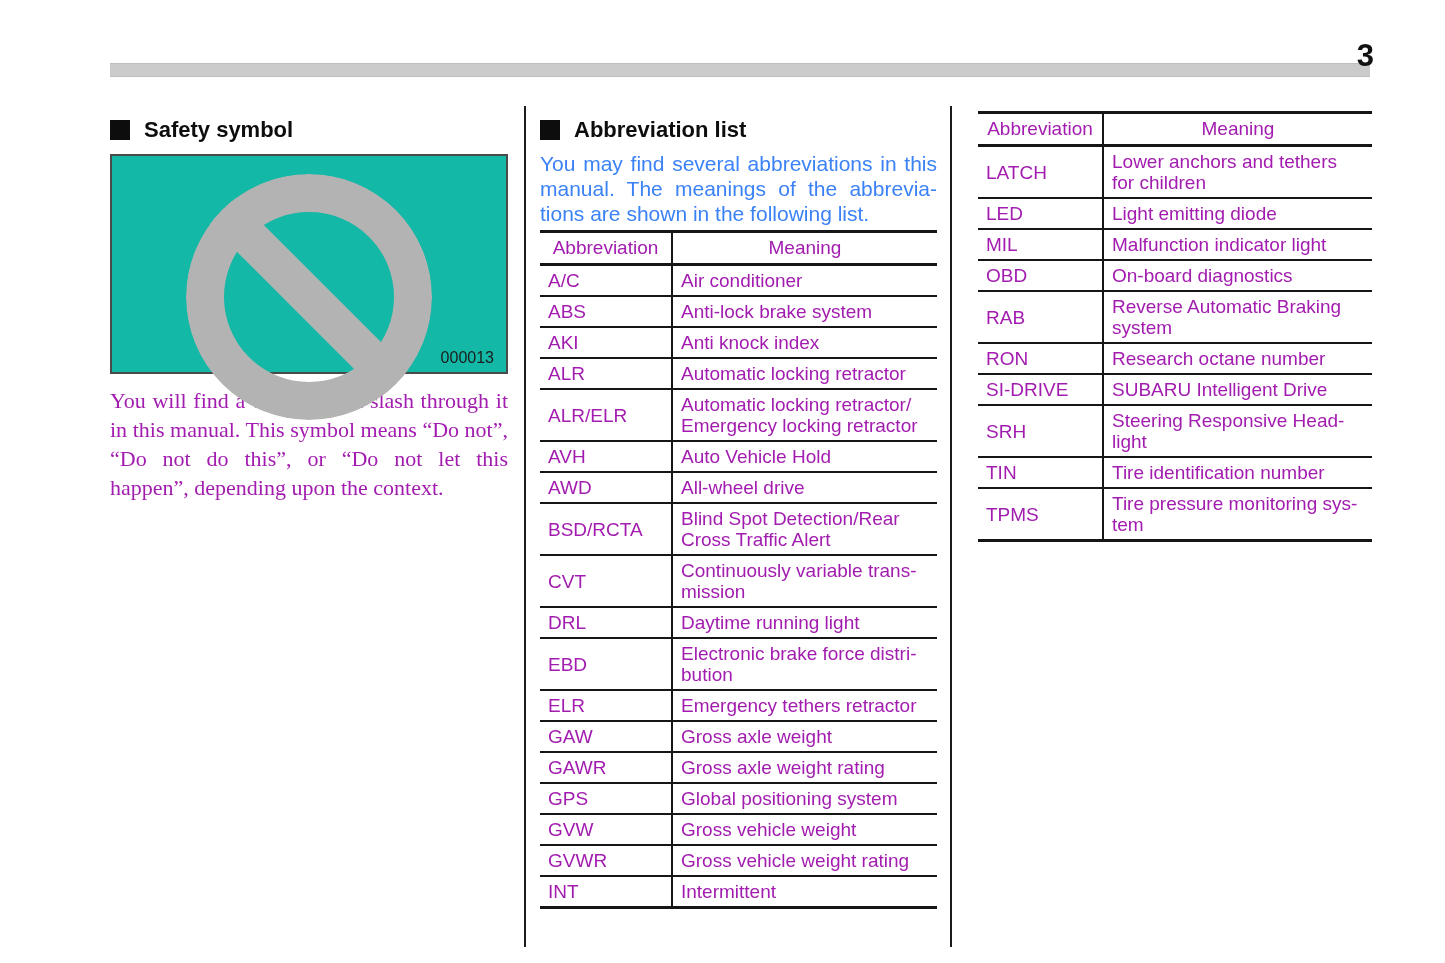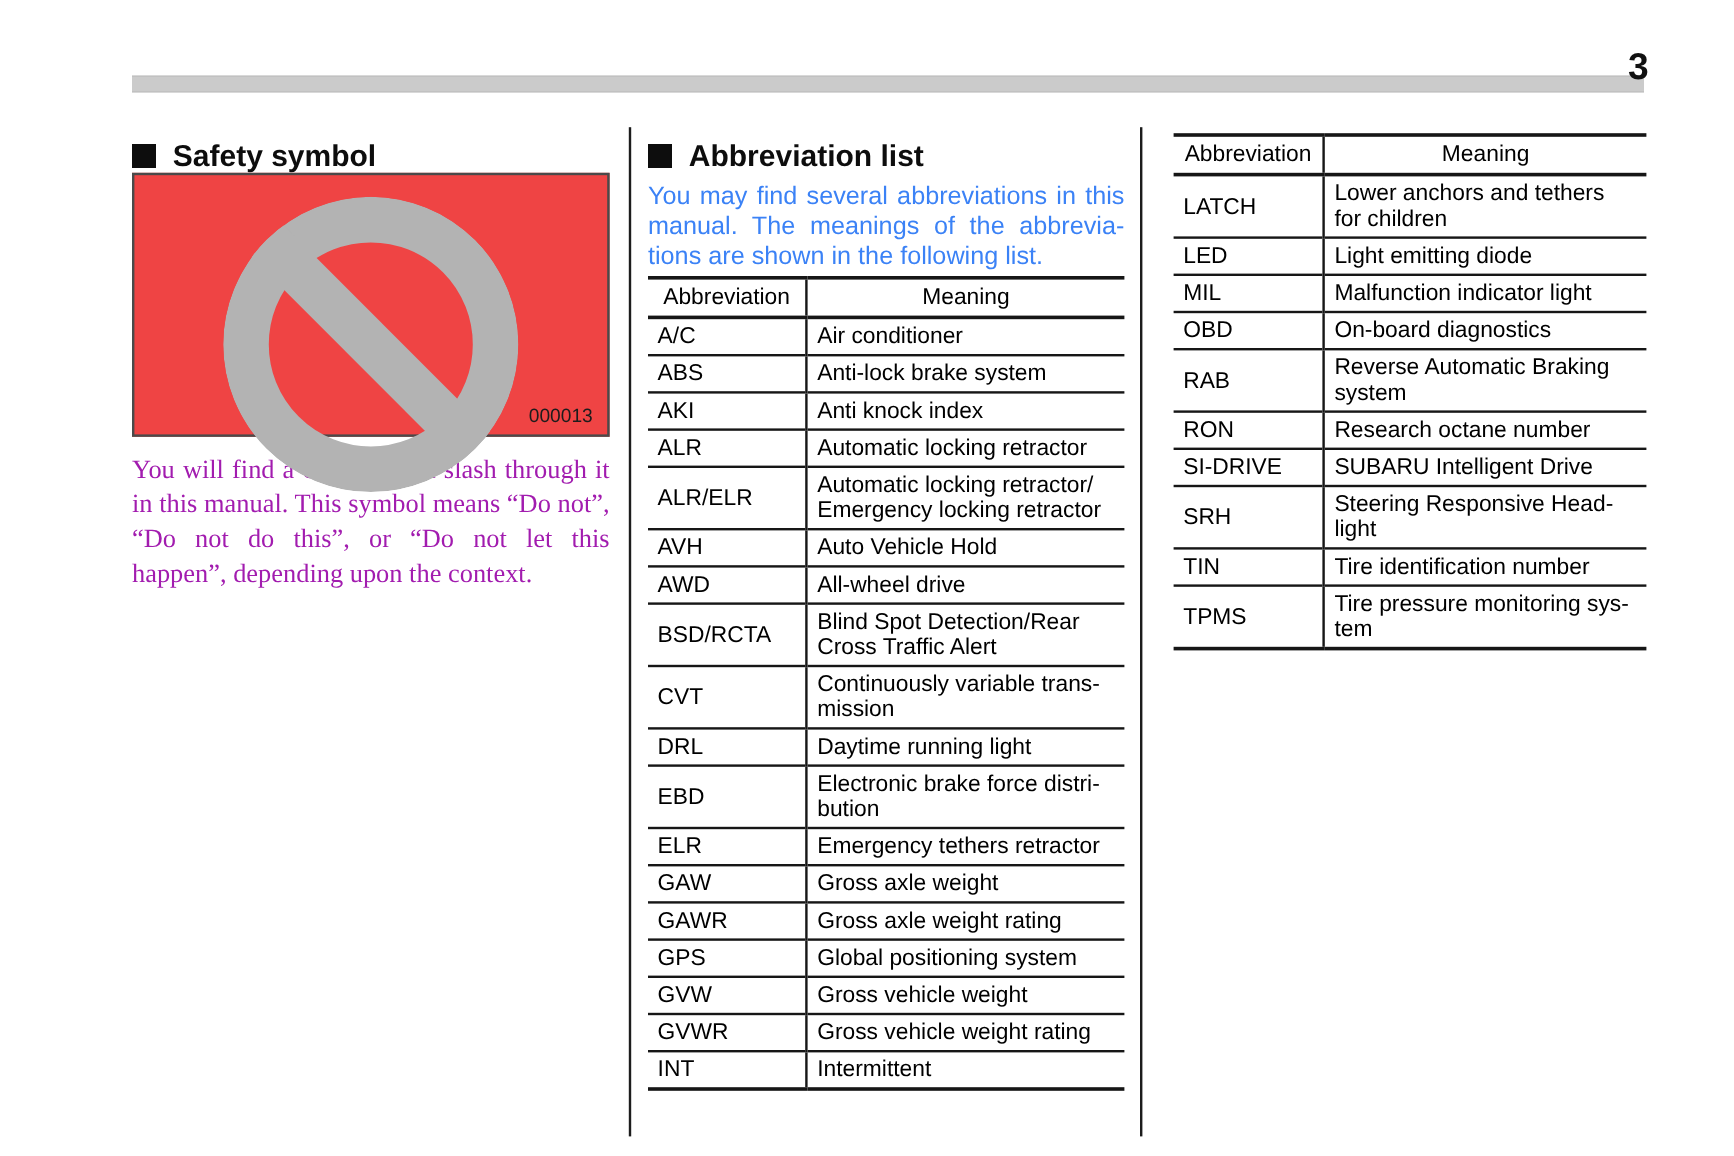--- a/index.html
+++ b/index.html
@@ -22,29 +22,29 @@
   .col-divider.d2 { left: 950px; }
 
   
   .col-left  { position: absolute; left: 110px; top: 106px; width: 398px; }
   .col-mid   { position: absolute; left: 540px; top: 106px; width: 397px; }
   .col-right { position: absolute; left: 978px; top: 111px; width: 394px; }
 
   
   .section-heading {
     display: flex; align-items: center; gap: 14px;
-    margin-top: 10px; font-size: 25px; font-weight: bold; line-height: 28px; color: #0d0d0d;
+    margin-top: 10px; font-size: 22px; font-weight: bold; line-height: 28px; color: #0d0d0d;
     white-space: nowrap;
   }
   .marker { width: 20px; height: 20px; background: #0d0d0d; flex: 0 0 auto; }
 
   
   .figure-box {
-    margin-top: 0; height: 220px; border: 2px solid #4a4a4a; position: relative;
-    background: #ef4444;
+    margin-top: 10px; height: 220px; border: 2px solid #4a4a4a; position: relative;
+    background: #14b8a6;
   }
   .no-symbol {
     position: absolute; left: 74px; top: 18px; width: 246px; height: 246px;
     border-radius: 50%; overflow: hidden;
   }
   .no-symbol .ring {
     position: absolute; inset: 0; border: 38px solid #b3b3b3; border-radius: 50%;
   }
   .no-symbol .slash {
     position: absolute; left: -10px; top: 104px; width: 266px; height: 38px;
@@ -56,21 +56,21 @@
     margin-top: 12px; font-size: 22px; line-height: 29px; text-align: justify; color: #a21caf; font-family: Liberation Serif, serif;
   }
 
   .intro-text {
     margin-top: 7px; font-size: 21px; line-height: 25px; text-align: justify; color: #3b82f6;
   }
 
   
   table.abbr-table {
     border-collapse: collapse; table-layout: fixed; margin-top: 4px;
-    font-size: 19px; color: #000000;
+    font-size: 19px; color: #a21caf;
   }
   .col-mid table.abbr-table { width: 397px; }
   .col-right table.abbr-table { width: 394px; margin-top: 0; }
   .col-mid col.c-abbr { width: 132px; }
   .col-right col.c-abbr { width: 125px; }
 
   table.abbr-table th {
     font-weight: normal; text-align: center; padding: 4px 4px;
     border-top: 3px solid #161616; border-bottom: 3px solid #161616;
     line-height: 22px;

